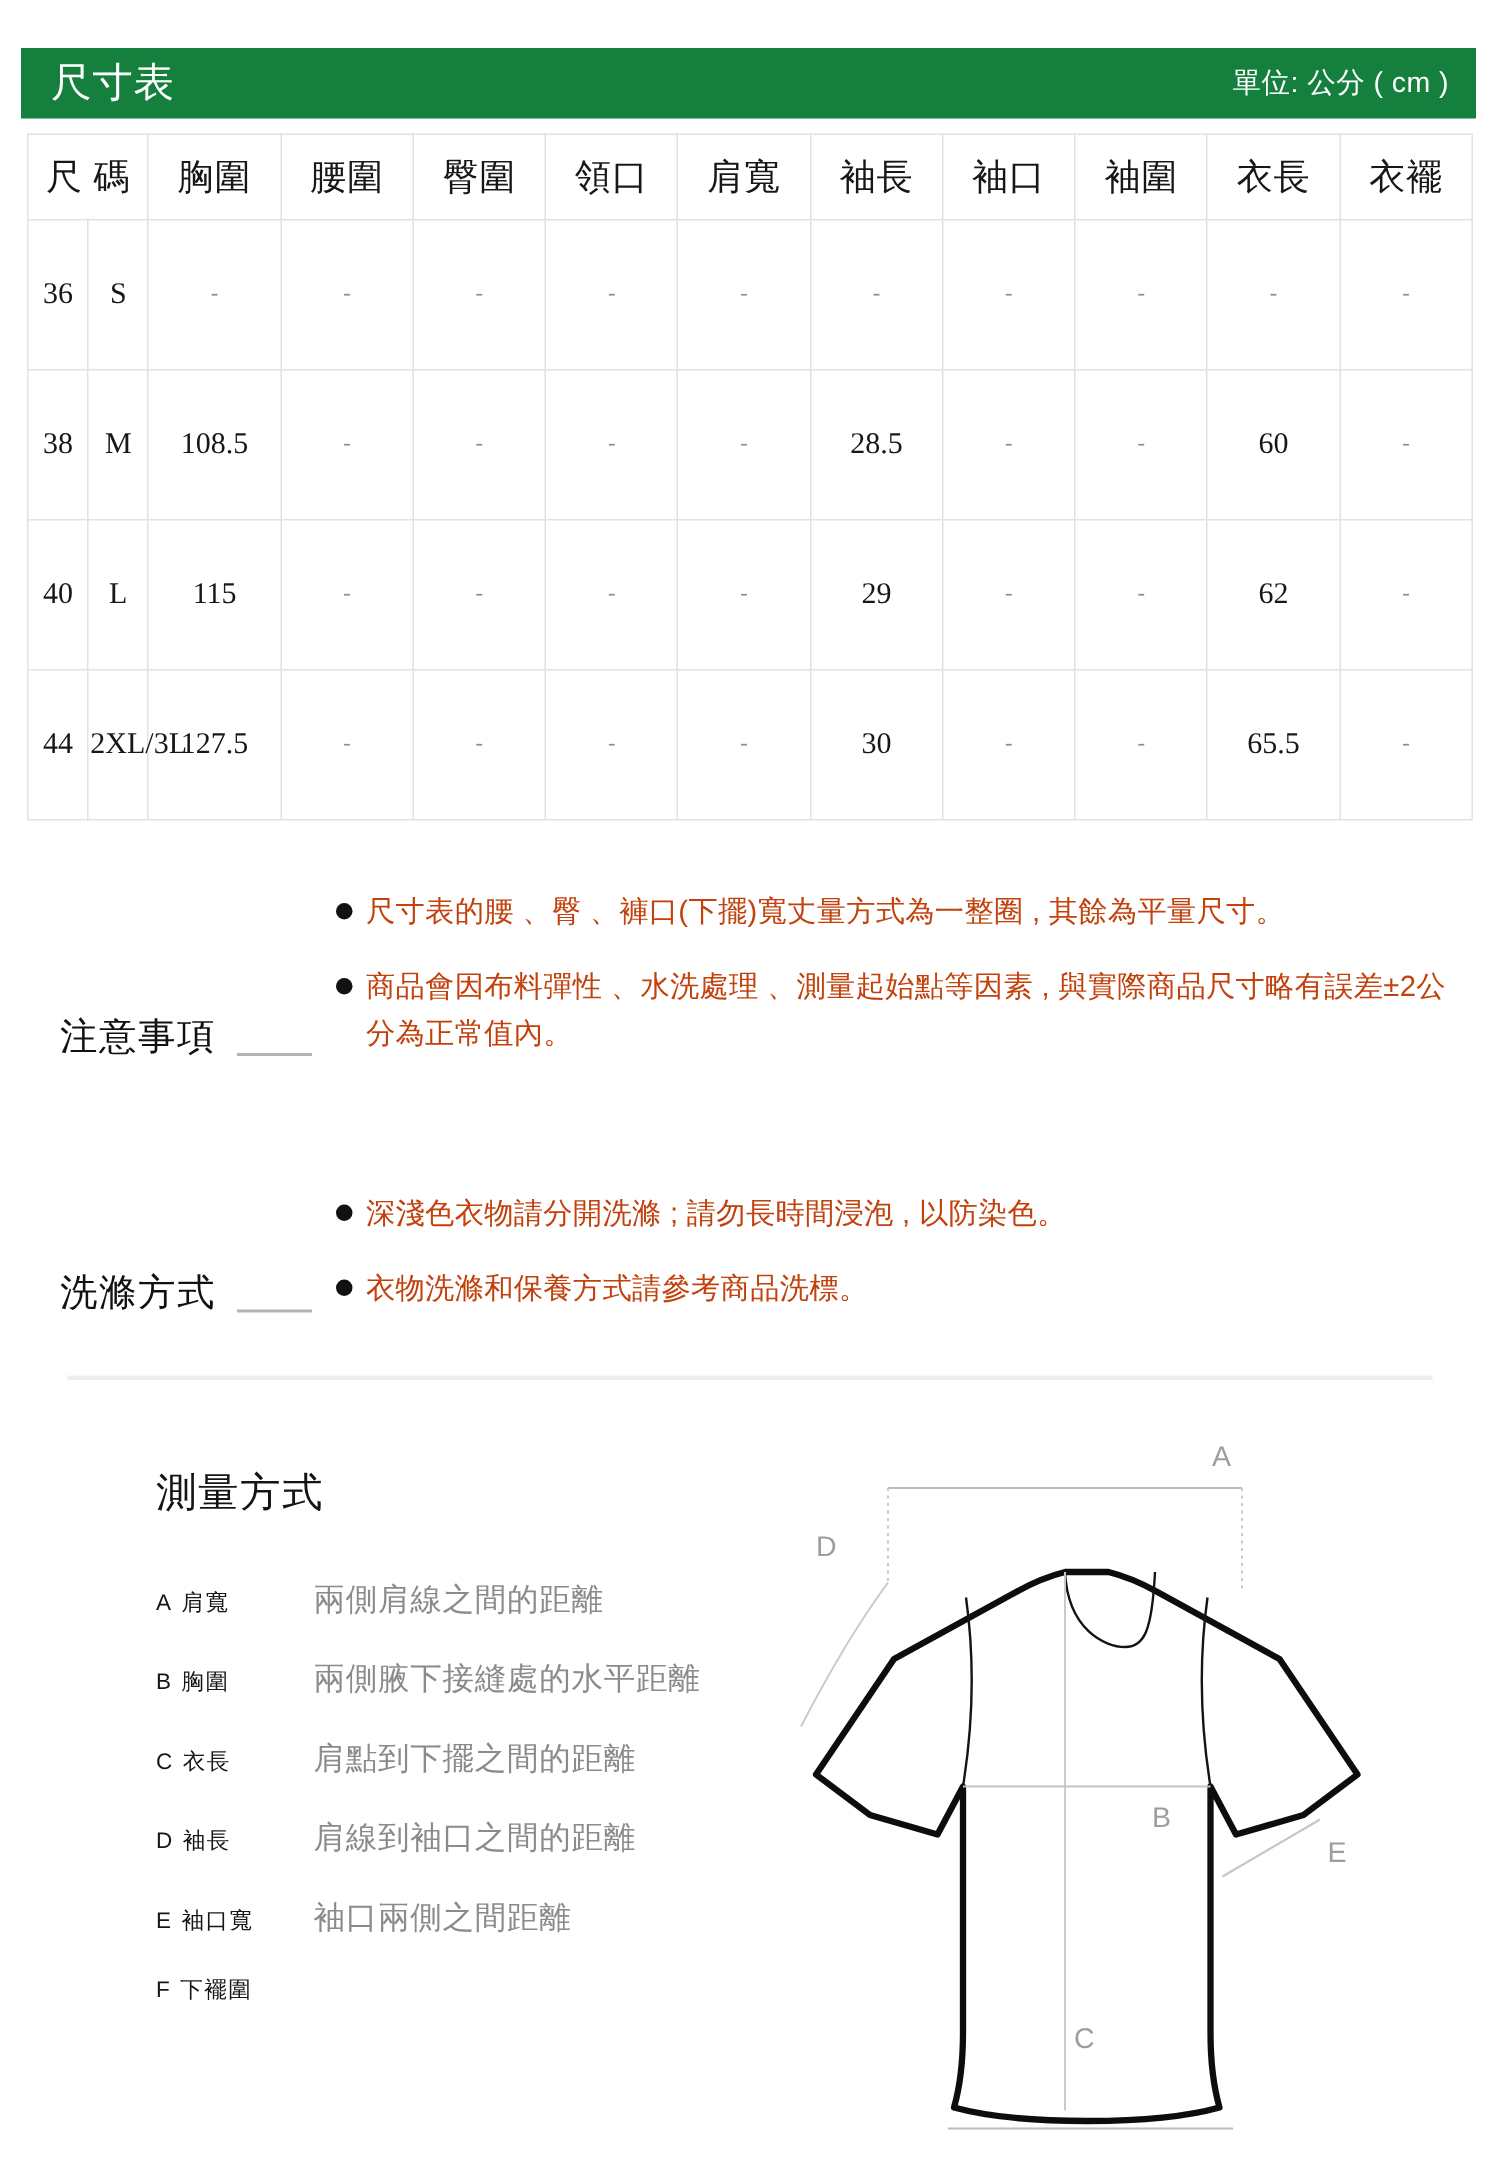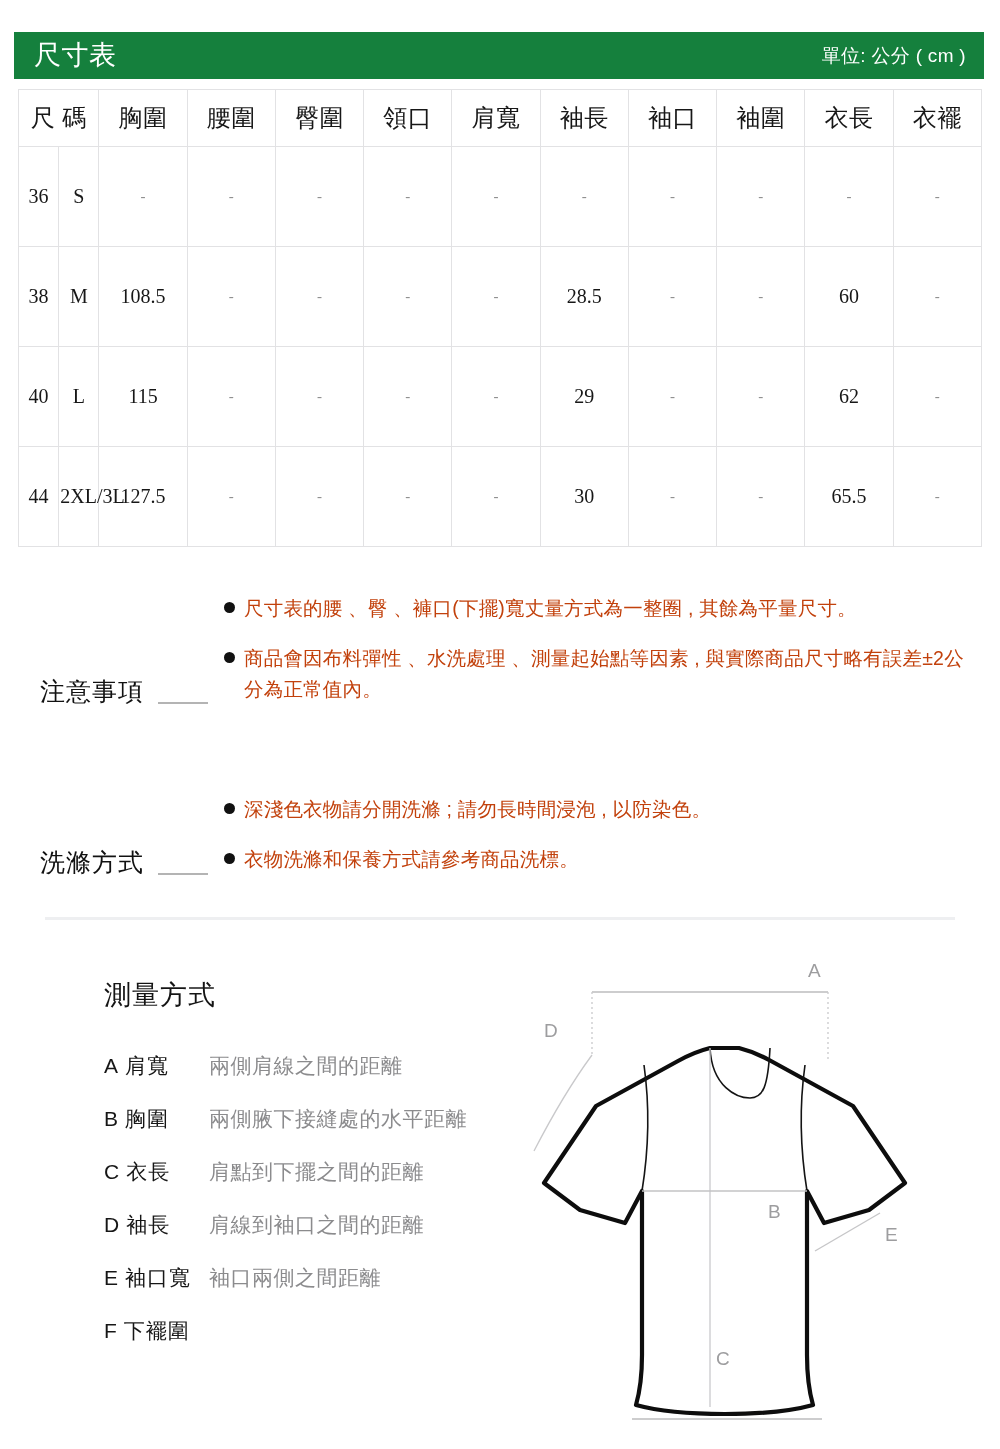--- a/index.html
+++ b/index.html
@@ -141,21 +141,21 @@
     left: 104px; top: 1052px;
     width: 420px;
   }
   .measure-row {
     display: flex;
     align-items: baseline;
     height: 53px;
   }
   .measure-key {
     flex: 0 0 105px;
-    font-size: 21px;
+    font-size: 15px;
     color: #161616;
     letter-spacing: 1px;
     white-space: nowrap;
   }
   .measure-key .mk-letter { margin-right: 6px; }
   .measure-desc {
     flex: 1 1 auto;
     font-size: 21px;
     color: #8b8b8d;
     letter-spacing: 0.5px;

